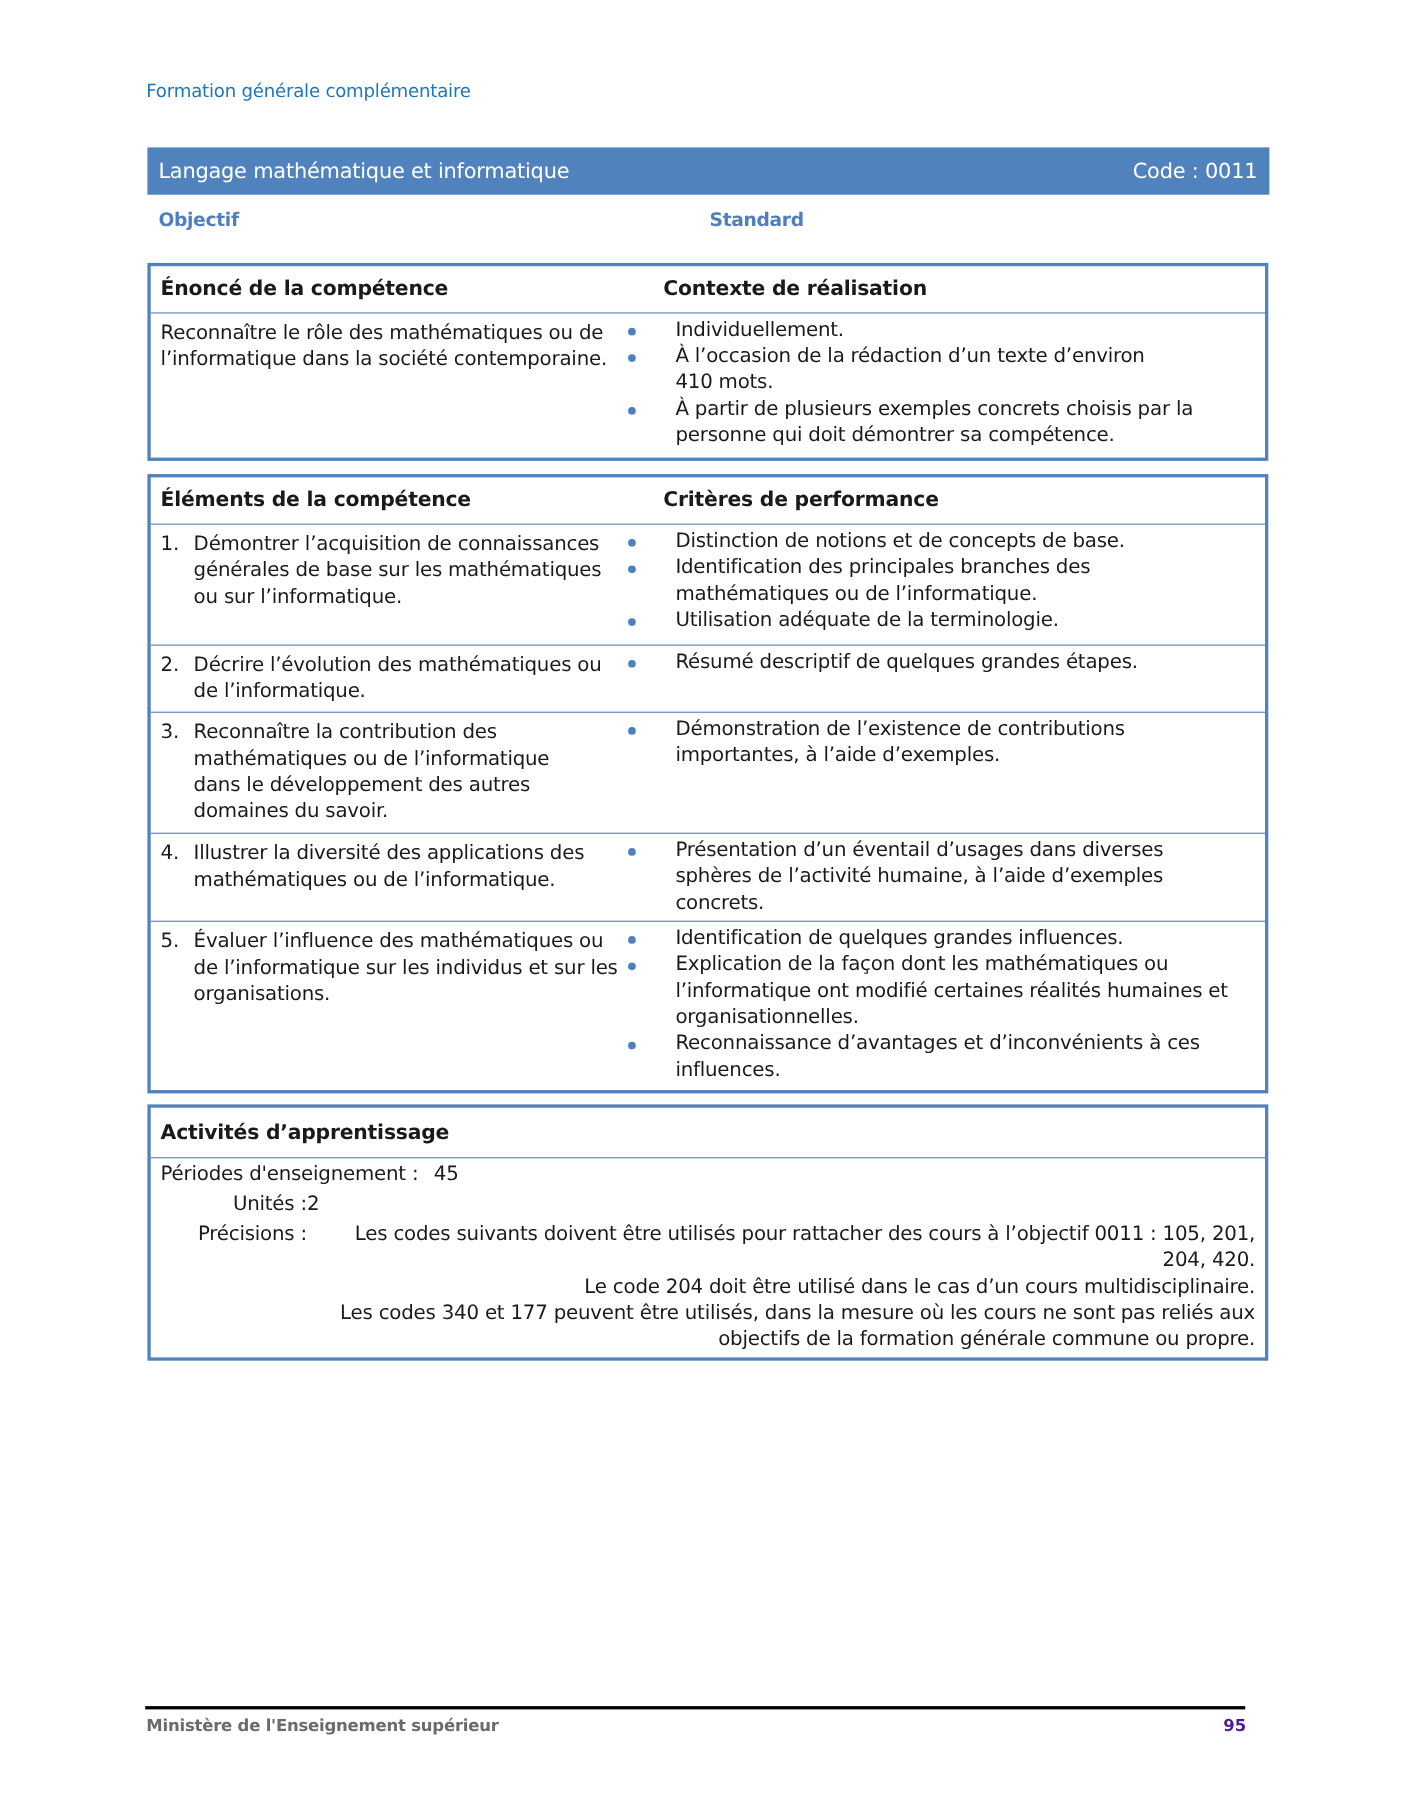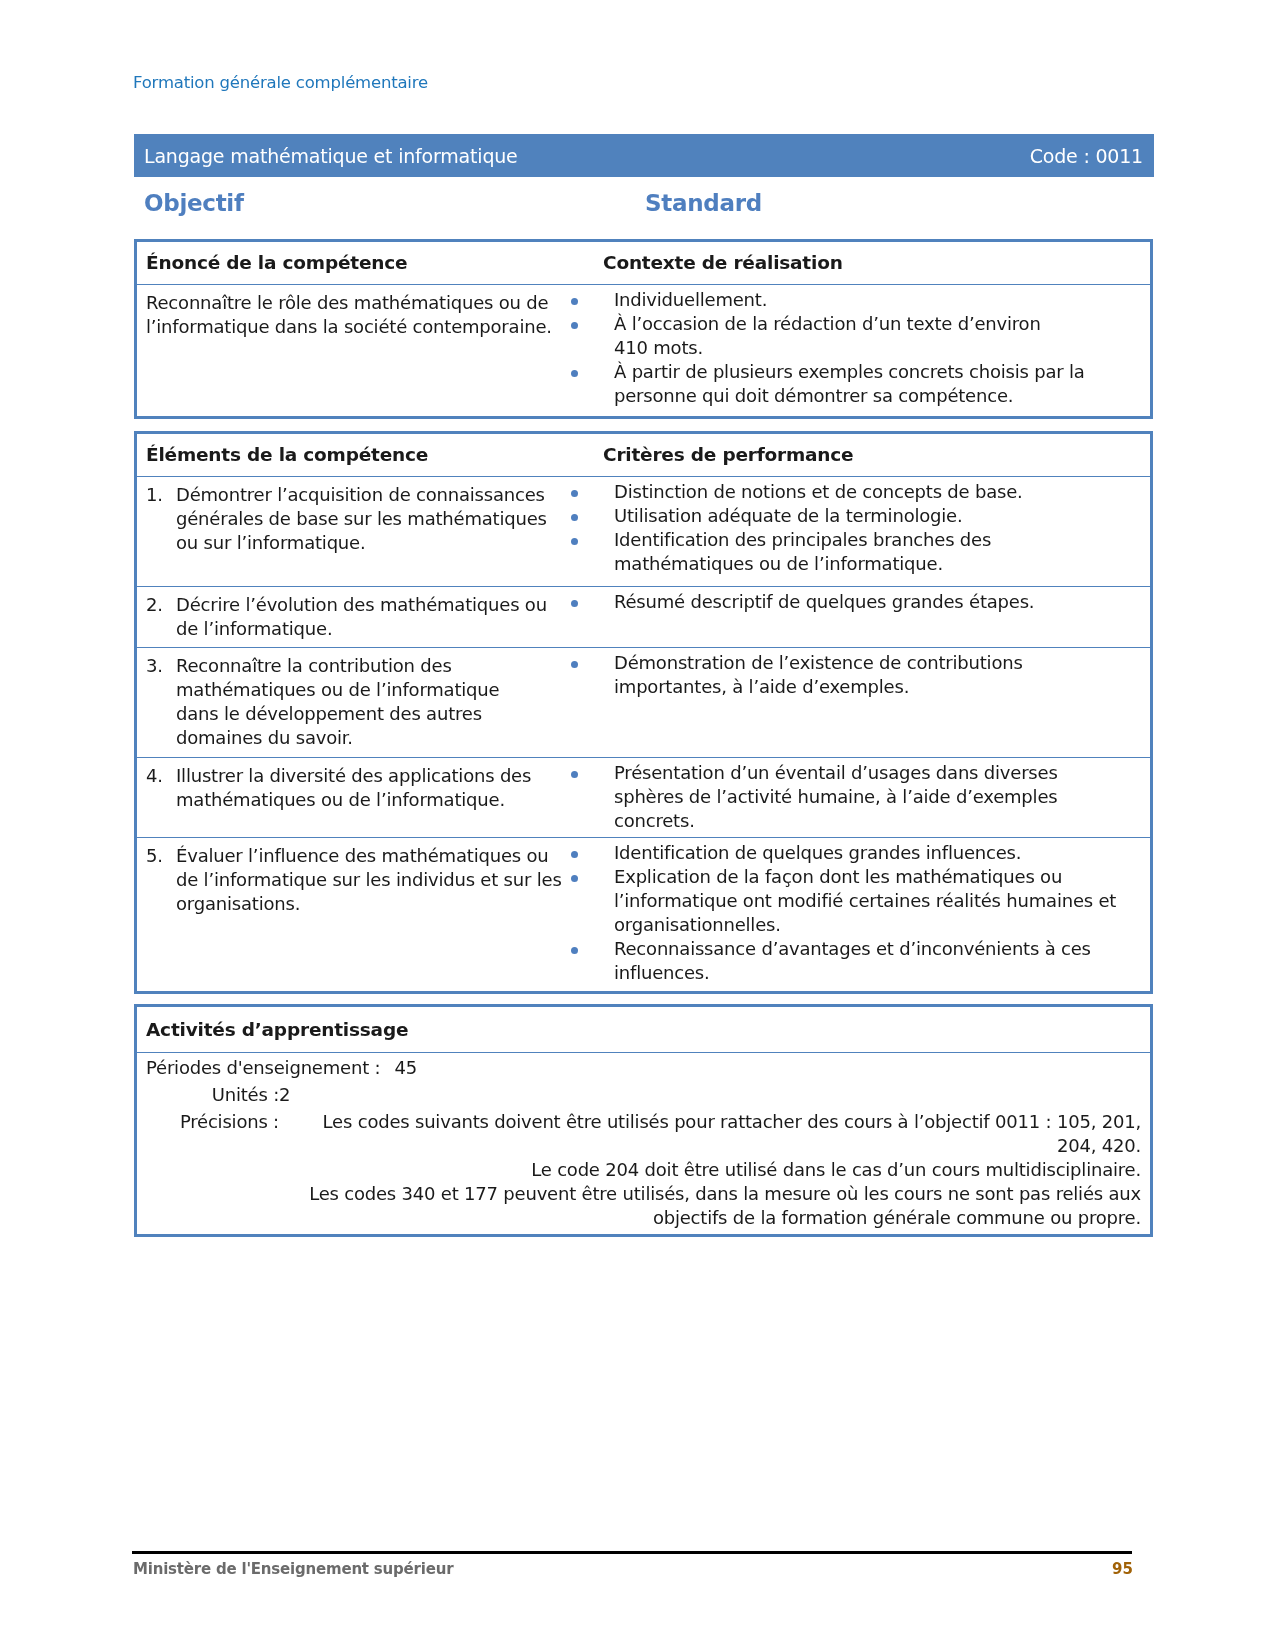--- a/index.html
+++ b/index.html
@@ -13,21 +13,21 @@
     }
     .title-bar {
       position: absolute; left: 134px; top: 134px; width: 1020px; height: 43px;
       background: #5082bd; color: #ffffff;
       display: flex; align-items: center; justify-content: space-between;
       box-sizing: border-box; padding: 0 11px 0 10px;
       font-size: 19px; letter-spacing: -0.2px;
     }
     .col-titles {
       position: absolute; left: 144px; top: 190px; width: 1000px; height: 34px;
-      font-weight: bold; font-size: 23px; color: #4f7fbf; letter-spacing: -0.3px;
+      font-weight: bold; font-size: 17px; color: #4f7fbf; letter-spacing: -0.3px;
     }
     .col-titles span { position: absolute; top: 0; }
     .col-titles .left { left: 0; }
     .col-titles .right { left: 501px; }
 
     .box {
       position: absolute; left: 134px; width: 1019px;
       border: 3px solid #5082bd; box-sizing: border-box;
       font-size: 18px; line-height: 24px; letter-spacing: -0.2px;
     }
@@ -62,21 +62,21 @@
     .footer-rule {
       position: absolute; left: 132px; top: 1551px; width: 1000px; height: 3px;
       background: #000000;
     }
     .footer-left {
       position: absolute; left: 133px; top: 1560px;
       font-size: 15px; font-weight: bold; color: #6b6b6b; letter-spacing: -0.2px;
     }
     .footer-right {
       position: absolute; left: 1112px; top: 1560px;
-      font-size: 15px; font-weight: bold; color: #a16207;
+      font-size: 15px; font-weight: bold; color: #4c1d95;
     }
   </style>
 </head>
 <body>
 
 <div class="running-head">Formation générale complémentaire</div>
 
 <div class="title-bar">
   <span>Langage mathématique et informatique</span>
   <span>Code : 0011</span>
@@ -127,25 +127,25 @@
         </div>
     </div>
     <div class="c2">
       <ul class="bullets">
         <li>
             <span class="dot"></span>
             <span>Distinction de notions et de concepts de base.</span>
           </li>
         <li>
             <span class="dot"></span>
+            <span style="padding-right:100px;">Identification des principales branches des mathématiques ou de l’informatique.</span>
+          </li>
+        <li>
+            <span class="dot"></span>
             <span>Utilisation adéquate de la terminologie.</span>
-          </li>
-        <li>
-            <span class="dot"></span>
-            <span style="padding-right:100px;">Identification des principales branches des mathématiques ou de l’informatique.</span>
           </li>
       </ul>
     </div>
   </div>
 
   <div class="row" style="height:61px;">
     <div class="c1">
       <div class="num-item">
           <span class="n">2.</span>
           <span>Décrire l’évolution des mathématiques ou de l’informatique.</span>

